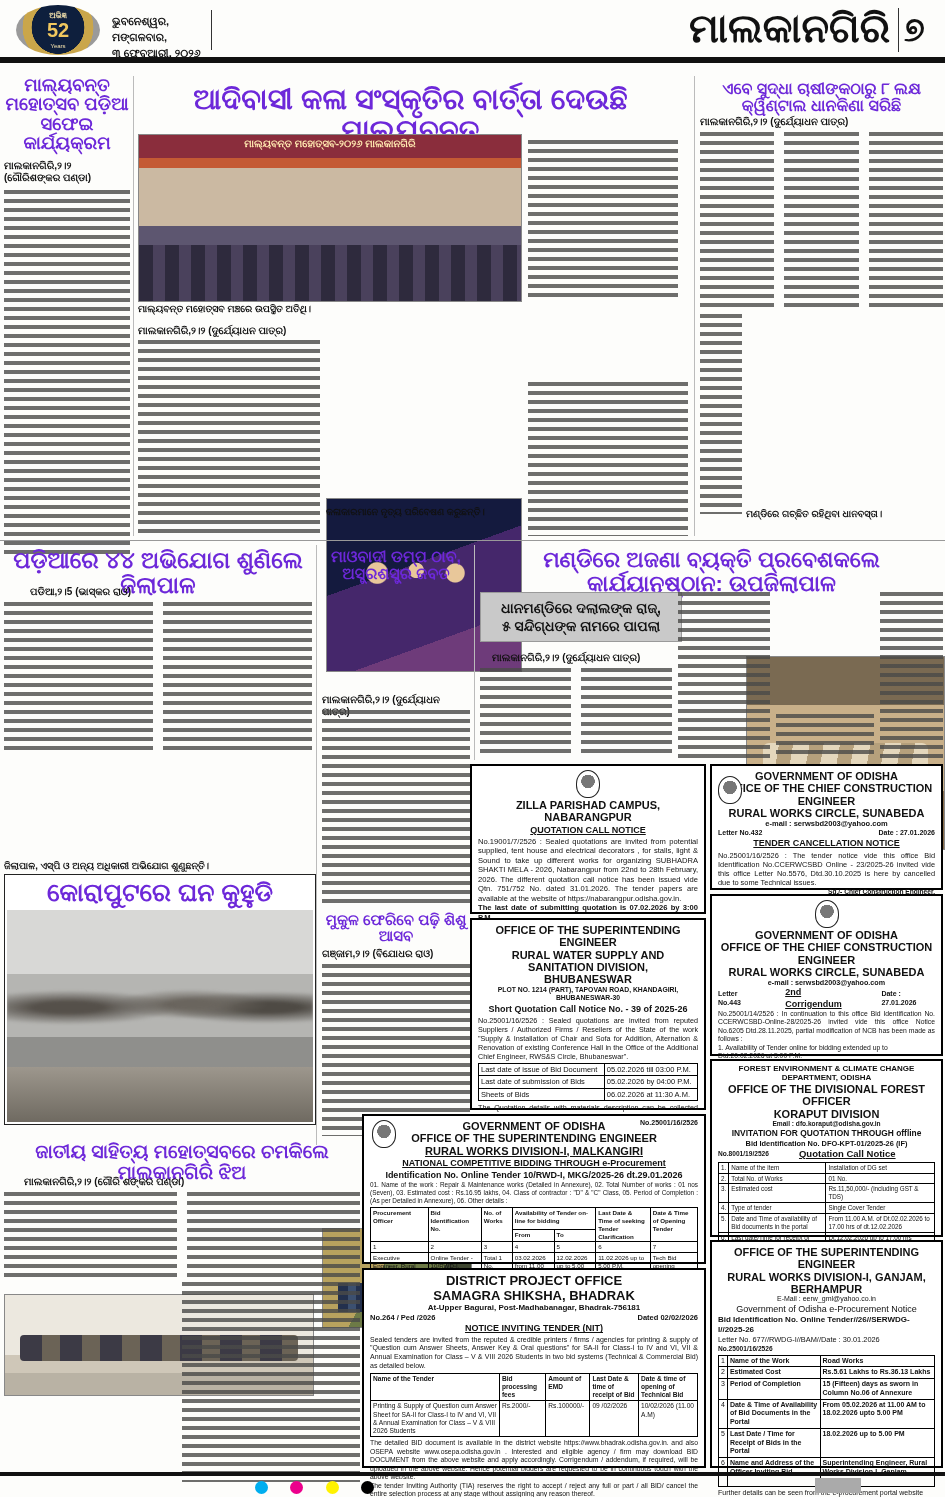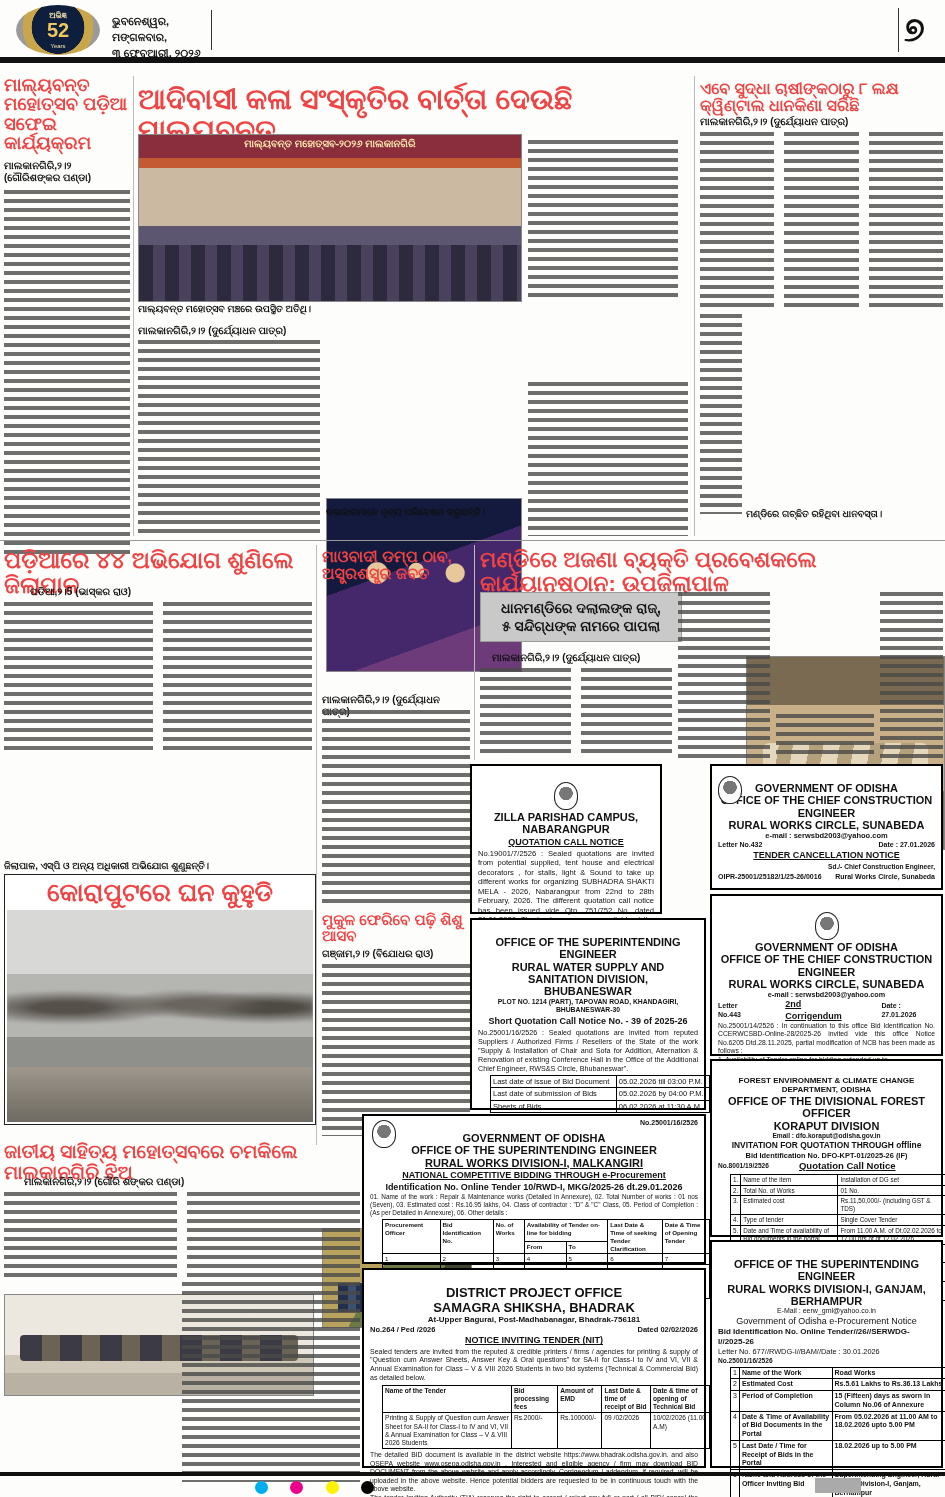--- a/index.html
+++ b/index.html
@@ -1,35 +1,35 @@
 <!DOCTYPE html>
 <html><head>
 <meta charset="utf-8">
 <style>
   html,body{margin:0;padding:0;background:#e8e8e4;font-family:"Liberation Sans",sans-serif;}
   #page{position:relative;width:945px;height:1497px;background:#fdfdfb;color:#111;margin:0 auto;overflow:hidden;}
   .abs{position:absolute;}
   .b{font-weight:bold;}
   .ctr{text-align:center;}
-  .hl{font-weight:bold;color:#ef4444;line-height:1.08;}
+  .hl{font-weight:bold;color:#6d28d9;line-height:1.08;text-align:center;}
   .byline{font-size:10px;font-weight:bold;}
   .cap{font-size:9.5px;font-weight:bold;}
   
   .gk{background:repeating-linear-gradient(to bottom,#4a4a48 0 4px,transparent 4px 9px);opacity:.8;}
   .cols{display:flex;gap:10px;}
   .cols>div{flex:1;}
   .photo{position:relative;overflow:hidden;border:1px solid #888;}
   .vr{border-left:1px solid #bbb;}
   .hr-thick{background:#111;}
   
-  .n{border:2px solid #000;background:#fff;font-size:8px;line-height:1.25;padding:16px 6px;box-sizing:border-box;}
+  .n{border:2px solid #000;background:#fff;font-size:8px;line-height:1.25;padding:4px 6px;box-sizing:border-box;}
   .n h3{margin:0;font-size:11px;text-align:center;line-height:1.12;}
   .n h4{margin:1px 0;font-size:9px;text-align:center;}
   .n .u{text-decoration:underline;}
-  .n table{border-collapse:collapse;width:100%;font-size:7.5px;margin:2px 12px;}
+  .n table{border-collapse:collapse;width:100%;font-size:7.5px;margin:2px 0;}
   .n td,.n th{border:1px solid #000;padding:1px 2px;vertical-align:top;text-align:left;}
   .n .just{text-align:justify;}
   .n .foot{display:flex;justify-content:space-between;font-size:7px;font-weight:bold;margin-top:2px;}
   .emb{width:22px;height:26px;border-radius:50% 50% 45% 45%;border:1.5px solid #222;margin:0 auto 1px auto;background:
        radial-gradient(circle at 50% 40%,#777 0 35%,#fff 36%);}
   .graybox{background:#c9c9c9;border:1px solid #9a9a9a;font-weight:bold;text-align:center;}
   .regdot{width:13px;height:13px;border-radius:50%;display:inline-block;margin-right:18px;}
 </style>
 </head>
 <body>
@@ -41,20 +41,21 @@
       <div class="abs" style="left:6px;top:2px;width:84px;height:50px;border-radius:50%;background:radial-gradient(circle at 50% 45%,#0e1f3d 0 52%,#caa64a 53% 70%,#9a9a9a 71%);"></div>
       <div class="abs ctr" style="left:6px;top:8px;width:84px;font-size:8px;color:#f5e3ae;font-weight:bold;">ଅଭିଜ୍ଞ</div>
       <div class="abs ctr" style="left:6px;top:16px;width:84px;font-size:20px;color:#f0c75e;font-weight:bold;">52</div>
       <div class="abs ctr" style="left:6px;top:40px;width:84px;font-size:6px;color:#f5e3ae;">Years</div>
     </div>
     <div class="abs" style="left:112px;top:14px;width:100px;font-size:11px;font-weight:bold;line-height:1.45;">
       <div>ଭୁବନେଶ୍ୱର, ମଙ୍ଗଳବାର,</div>
       <div>୩ ଫେବୃଆରୀ, ୨୦୨୬</div>
     </div>
     <div class="abs" style="left:211px;top:10px;height:40px;border-left:1.5px solid #333;"></div>
+    <div class="abs" style="left:560px;top:6px;width:330px;font-size:40px;font-weight:bold;text-align:right;">ମାଲକାନଗିରି</div>
     <div class="abs" style="left:898px;top:8px;height:44px;border-left:1.5px solid #333;"></div>
     <div class="abs" style="left:904px;top:10px;width:38px;font-size:34px;font-weight:bold;">୭</div>
   </div>
   <div class="abs hr-thick" style="left:0;top:57px;width:945px;height:6px;"></div>
 
   <div class="abs" style="left:4px;top:76px;width:126px;">
     <div class="hl" style="font-size:18px;">ମାଲ୍ୟବନ୍ତ ମହୋତ୍ସବ ପଡ଼ିଆ ସଫେଇ କାର୍ଯ୍ୟକ୍ରମ</div>
     <div class="byline" style="margin-top:6px;">ମାଲକାନଗିରି,୨।୨ (ଗୌରିଶଙ୍କର ପଣ୍ଡା)</div>
     <div class="gk" style="margin-top:6px;height:368px;"></div>
   </div>
@@ -145,21 +146,21 @@
 
   <div class="abs hl" style="left:4px;top:1142px;width:356px;font-size:19px;">ଜାତୀୟ ସାହିତ୍ୟ ମହୋତ୍ସବରେ ଚମକିଲେ ମାଲକାନଗିରି ଝିଅ</div>
   <div class="abs byline" style="left:24px;top:1176px;width:200px;">ମାଲକାନଗିରି,୨।୨ (ଗୌରି ଶଙ୍କର ପଣ୍ଡା)</div>
   <div class="abs cols" style="left:4px;top:1192px;width:356px;height:86px;">
     <div class="gk"></div>
     <div class="gk"></div>
   </div>
 
   <div class="abs gk" style="left:182px;top:1282px;width:178px;height:200px;"></div>
 
-  <div class="abs n" style="left:470px;top:764px;width:192px;height:150px;">
+  <div class="abs n" style="left:470px;top:764px;width:236px;height:150px;">
     <div class="emb"></div>
     <h3>ZILLA PARISHAD CAMPUS, NABARANGPUR</h3>
     <h4 class="u">QUOTATION CALL NOTICE</h4>
     <div class="just" style="font-size:7.6px;">No.19001/7/2526 : Sealed quotations are invited from potential supplied, tent house and electrical decorators , for stalls, light &amp; Sound to take up different works for organizing SUBHADRA SHAKTI MELA - 2026, Nabarangpur from 22nd to 28th February, 2026. The different quotation call notice has been issued vide Qtn. 751/752 No. dated 31.01.2026. The tender papers are available at the website of https://nabarangpur.odisha.gov.in.</div>
     <div class="just b" style="font-size:7.6px;">The last date of submitting quotation is 07.02.2026 by 3:00 P.M.</div>
     <div class="foot">
       <span>OIPR-19001/19233/1/25-26/0007</span>
       <span>Sd./- CDO-Cum-EO</span>
     </div>
   </div>
@@ -283,20 +284,21 @@
     <div class="emb" style="position:absolute;left:6px;top:10px;"></div>
     <h3>GOVERNMENT OF ODISHA</h3>
     <h3>OFFICE OF THE CHIEF CONSTRUCTION ENGINEER</h3>
     <h3>RURAL WORKS CIRCLE, SUNABEDA</h3>
     <div class="ctr b" style="font-size:7.5px;">e-mail : serwsbd2003@yahoo.com</div>
     <div style="display:flex;justify-content:space-between;font-size:7px;font-weight:bold;">
       <span>Letter No.432</span>
       <span>Date : 27.01.2026</span>
     </div>
     <h4 class="u">TENDER CANCELLATION NOTICE</h4>
+    <div class="just" style="font-size:7.4px;">No.25001/16/2526 : The tender notice vide this office Bid Identification No.CCERWCSBD Online - 23/2025-26 invited vide this office Letter No.5576, Dtd.30.10.2025 is here by cancelled due to some Technical issues.</div>
     <div style="text-align:right;font-size:6.6px;font-weight:bold;">Sd./- Chief Construction Engineer,</div>
     <div class="foot">
       <span>OIPR-25001/25182/1/25-26/0016</span>
       <span>Rural Works Circle, Sunabeda</span>
     </div>
   </div>
 
   <div class="abs n" style="left:710px;top:894px;width:233px;height:162px;">
     <div class="emb"></div>
     <h3>GOVERNMENT OF ODISHA</h3>

